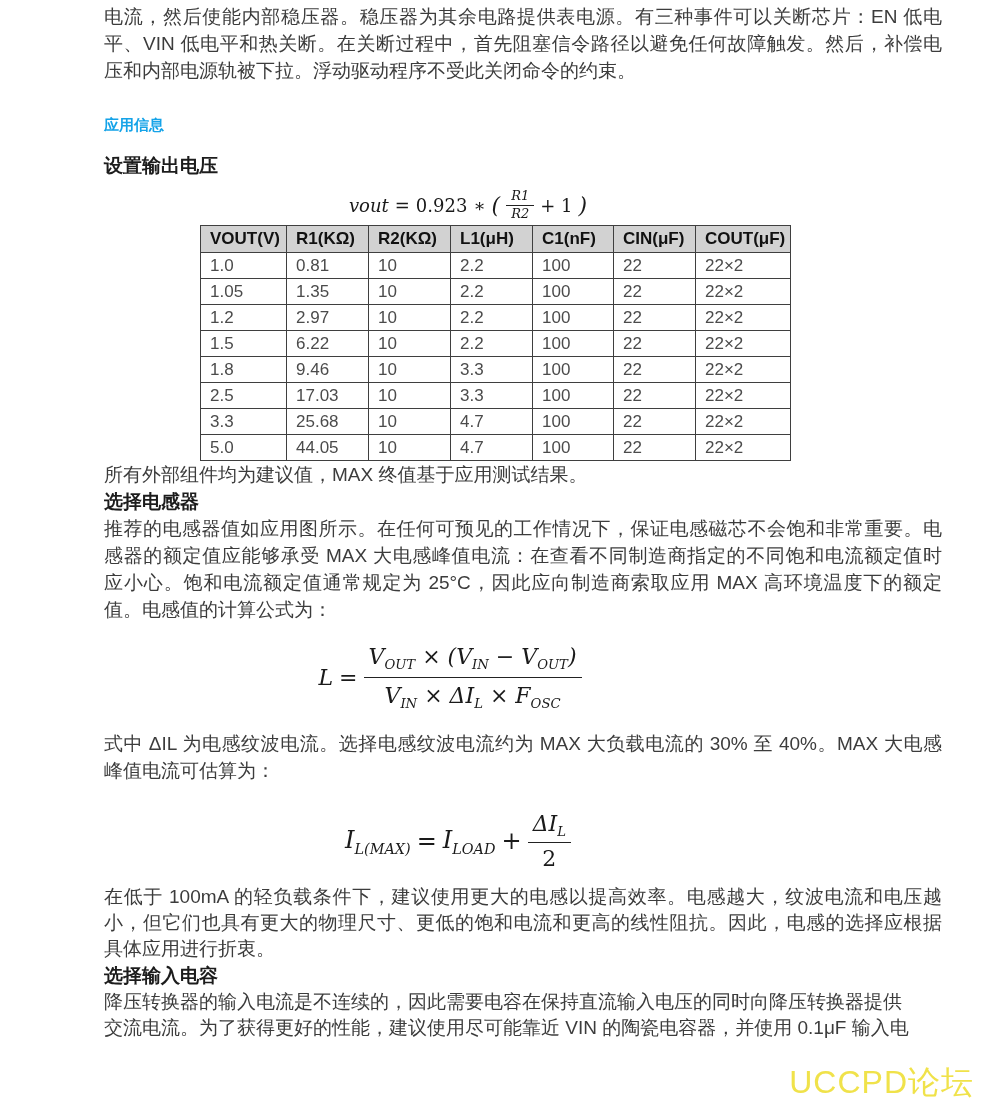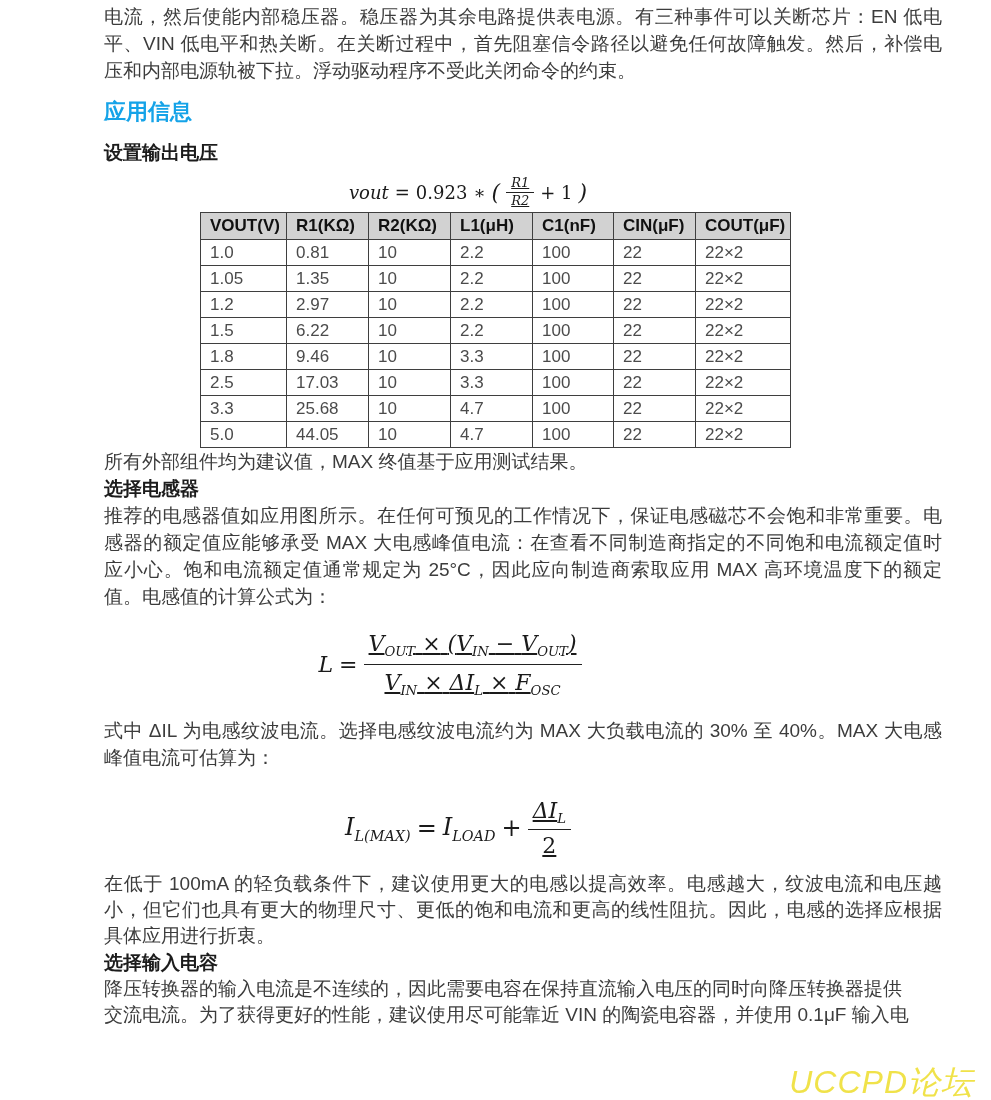--- a/index.html
+++ b/index.html
@@ -30,44 +30,44 @@
     line-height:27px;
     color:var(--text);
     text-align:justify;
     white-space:nowrap;
   }
   .bl.wrapok{white-space:normal;}
   .bl.full{white-space:normal;text-align-last:justify;}
   .tight .bl{line-height:26px;}
   h1.sec{
     color:var(--accent);
-    font-size:22px;
+    font-size:15px;
     line-height:30px;
     font-weight:700;
-    margin-top:13px;
+    margin-top:26px;
     margin-bottom:12px;
   }
   .subhead{
     font-size:19px;
     line-height:27px;
     font-weight:700;
     color:var(--heading);
   }
   
   .formula{
     display:flex;
     justify-content:center;
     align-items:center;
     font-family:"DejaVu Serif","Liberation Serif",serif;
     font-style:italic;
     color:#1a1a1a;
     gap:6px;
   }
   .formula .up{font-style:normal;}
-  .frac{display:inline-flex;flex-direction:column;align-items:center;vertical-align:middle;text-decoration:underline;}
+  .frac{display:inline-flex;flex-direction:column;align-items:center;vertical-align:middle;}
   .frac .num{border-bottom:1.6px solid #222;padding:0 5px 1px;display:block;text-align:center;}
   .frac .den{padding-top:1px;display:block;text-align:left;}
   sub{font-size:60%;}
   .f1{height:40px;font-size:18px;margin-top:6px;padding-right:110px;}
   .f1 .frac{font-size:13px;line-height:1.15;}
   .f1 .paren{font-size:22px;}
   .f2{height:72px;font-size:22px;margin-top:18px;padding-right:146px;}
   .f2 .frac{line-height:1.5;}
   .f3{height:70px;font-size:24px;margin-top:22px;padding-right:130px;}
   .f3 .frac{font-size:22px;line-height:1.35;}
@@ -96,21 +96,20 @@
   .mt8{margin-top:8px;}
   .watermark{
     position:absolute;
     right:2px;
     bottom:0px;
     font-size:32px;
     line-height:36px;
     color:var(--watermark);
     font-family:"Liberation Sans","DejaVu Sans",sans-serif;
     letter-spacing:1px;
-    font-style:italic;
   }
 </style>
 </head>
 <body>
 
 <div class="page">
   <div class="content">
 
     <div>
       <div class="bl full">电流，然后使能内部稳压器。稳压器为其余电路提供表电源。有三种事件可以关断芯片：EN 低电</div>

